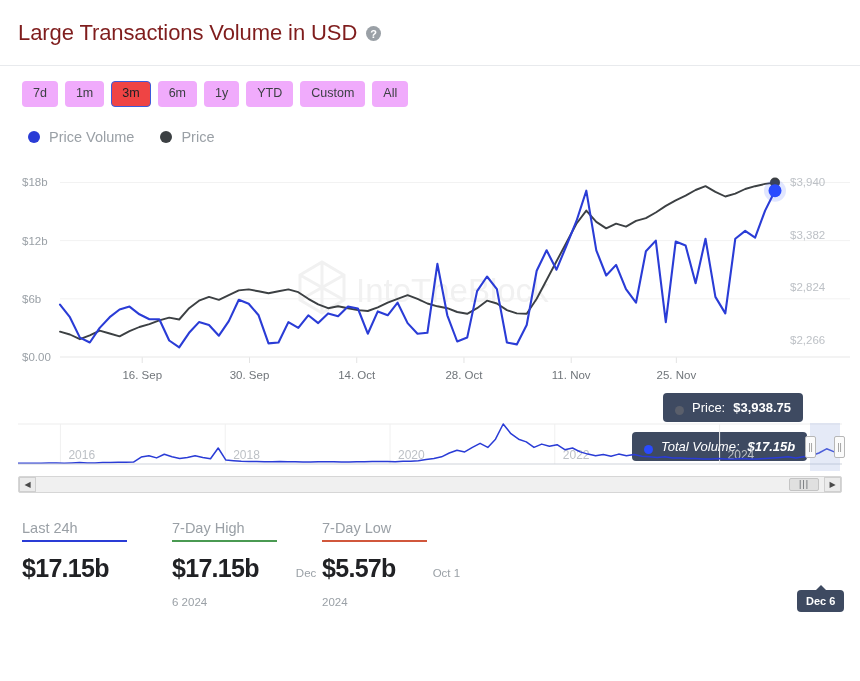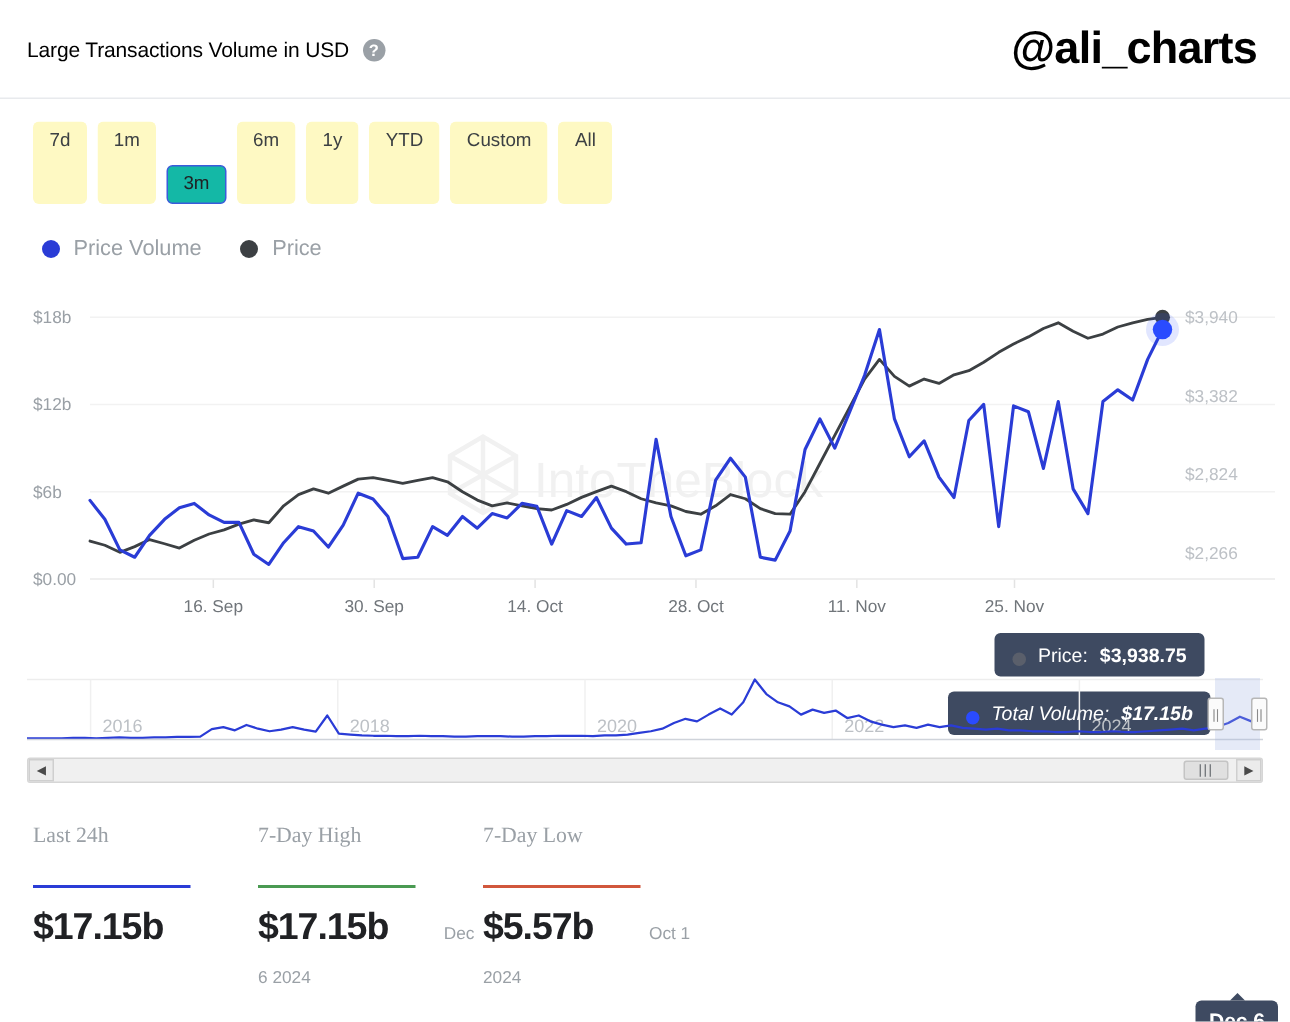--- a/index.html
+++ b/index.html
@@ -11,41 +11,41 @@
     color:#3c4043;
     overflow:hidden;
   }
   .wrap { width:860px; height:681px; position:relative; }
 
   
   .header {
     height:66px; border-bottom:1px solid #e8eaed;
     display:flex; align-items:center; padding:0 18px;
   }
-  .title { font-size:14px; color:#000000; letter-spacing:-.1px; }
+  .title { font-size:22px; color:#7f1d1d; letter-spacing:-.1px; }
   .help-icon {
     width:15px; height:15px; border-radius:50%;
     background:#9aa0a6; color:#fff; font-size:11px; font-weight:bold;
     display:inline-flex; align-items:center; justify-content:center;
     margin-left:9px; position:relative; top:1px;
   }
   .handle {
     margin-left:auto; font-size:30px; font-weight:bold;
     color:#000; letter-spacing:-.5px; padding-right:4px;
   }
 
   
   .ranges { display:flex; gap:7px; padding:15px 18px 0 22px; }
   .range-btn {
-    background:#fef9c3; border:1px solid transparent; border-radius:4px;
+    background:#f0abfc; border:1px solid transparent; border-radius:4px;
     font-size:12.5px; color:#3c4043; padding:5px 10px; cursor:pointer;
     line-height:1.1; min-width:30px; text-align:center;
   }
   .range-btn.active {
-    background:#14b8a6; border:1.5px solid #3b5bdb; color:#202124; font-weight:500;margin-top:29px;
+    background:#ef4444; border:1.5px solid #3b5bdb; color:#202124; font-weight:500;
   }
 
   
   .legend { display:flex; gap:26px; padding:22px 0 0 28px; align-items:center; }
   .legend-item { display:flex; align-items:center; gap:9px; cursor:pointer; }
   .dot { width:12px; height:12px; border-radius:50%; }
   .legend-label { font-size:14.5px; color:#9aa0a6; }
 
   
   .chart-area { position:relative; width:860px; height:255px; margin-top:12px; }
@@ -65,21 +65,21 @@
     font-size:13px; padding:7px 12px; display:flex; align-items:flex-end; gap:8px;
     white-space:nowrap;
   }
   .tip b { font-weight:bold; }
   .tip .dot { width:9px; height:9px; }
   #tip-price { left:663px; top:236px; }
   #tip-vol   { left:632px; top:275px;font-style:italic; }
 
   .date-badge {
     position:absolute; left:797px; top:433px; background:#3e4a61; color:#fff;
-    font-size:14px; font-weight:bold; padding:5px 9px; border-radius:4px;margin-top:48px;
+    font-size:11px; font-weight:bold; padding:5px 9px; border-radius:4px;
   }
   .date-badge:before{
     content:""; position:absolute; left:50%; top:-5px; margin-left:-5px;
     border-left:5px solid transparent; border-right:5px solid transparent;
     border-bottom:5px solid #3e4a61;
   }
 
   
   .nav-area { position:relative; width:860px; height:80px; margin-top:6px; }
   .nav-svg { position:absolute; left:18px; top:0; }
@@ -109,34 +109,33 @@
   .nav-handle {
     position:absolute; top:18px; width:11px; height:22px;
     background:#fbfbfb; border:1px solid #b7b7b7; border-radius:2px;
     display:flex; align-items:center; justify-content:center;
     font-size:9px; color:#8a8a8a; cursor:ew-resize;
   }
 
   
   .stats { display:flex; padding:22px 0 0 22px; gap:0px; }
   .stat { width:150px; }
-  .stat-label { font-size:14.5px; color:#9aa0a6; margin-bottom:24px;font-family:Liberation Serif, serif; }
+  .stat-label { font-size:14.5px; color:#9aa0a6; margin-bottom:4px; }
   .stat-rule { height:2.5px; width:105px; margin-bottom:12px; }
   .stat-value { font-size:25px; font-weight:bold; color:#202124; letter-spacing:-.7px; }
   .stat-date { font-size:11.5px; color:#9aa0a6; font-weight:normal; margin-left:21px; letter-spacing:0;padding-left:16px; }
 </style>
 </head>
 <body>
 
 <div class="wrap">
 
   <div class="header">
     <span class="title">Large Transactions Volume in USD</span>
     <span class="help-icon">?</span>
-    <span class="handle">@ali_charts</span>
   </div>
 
   <div class="ranges" id="ranges">
       <div class="range-btn">7d</div>
       <div class="range-btn">1m</div>
       <div class="range-btn active">3m</div>
       <div class="range-btn">6m</div>
       <div class="range-btn">1y</div>
       <div class="range-btn">YTD</div>
       <div class="range-btn">Custom</div>

